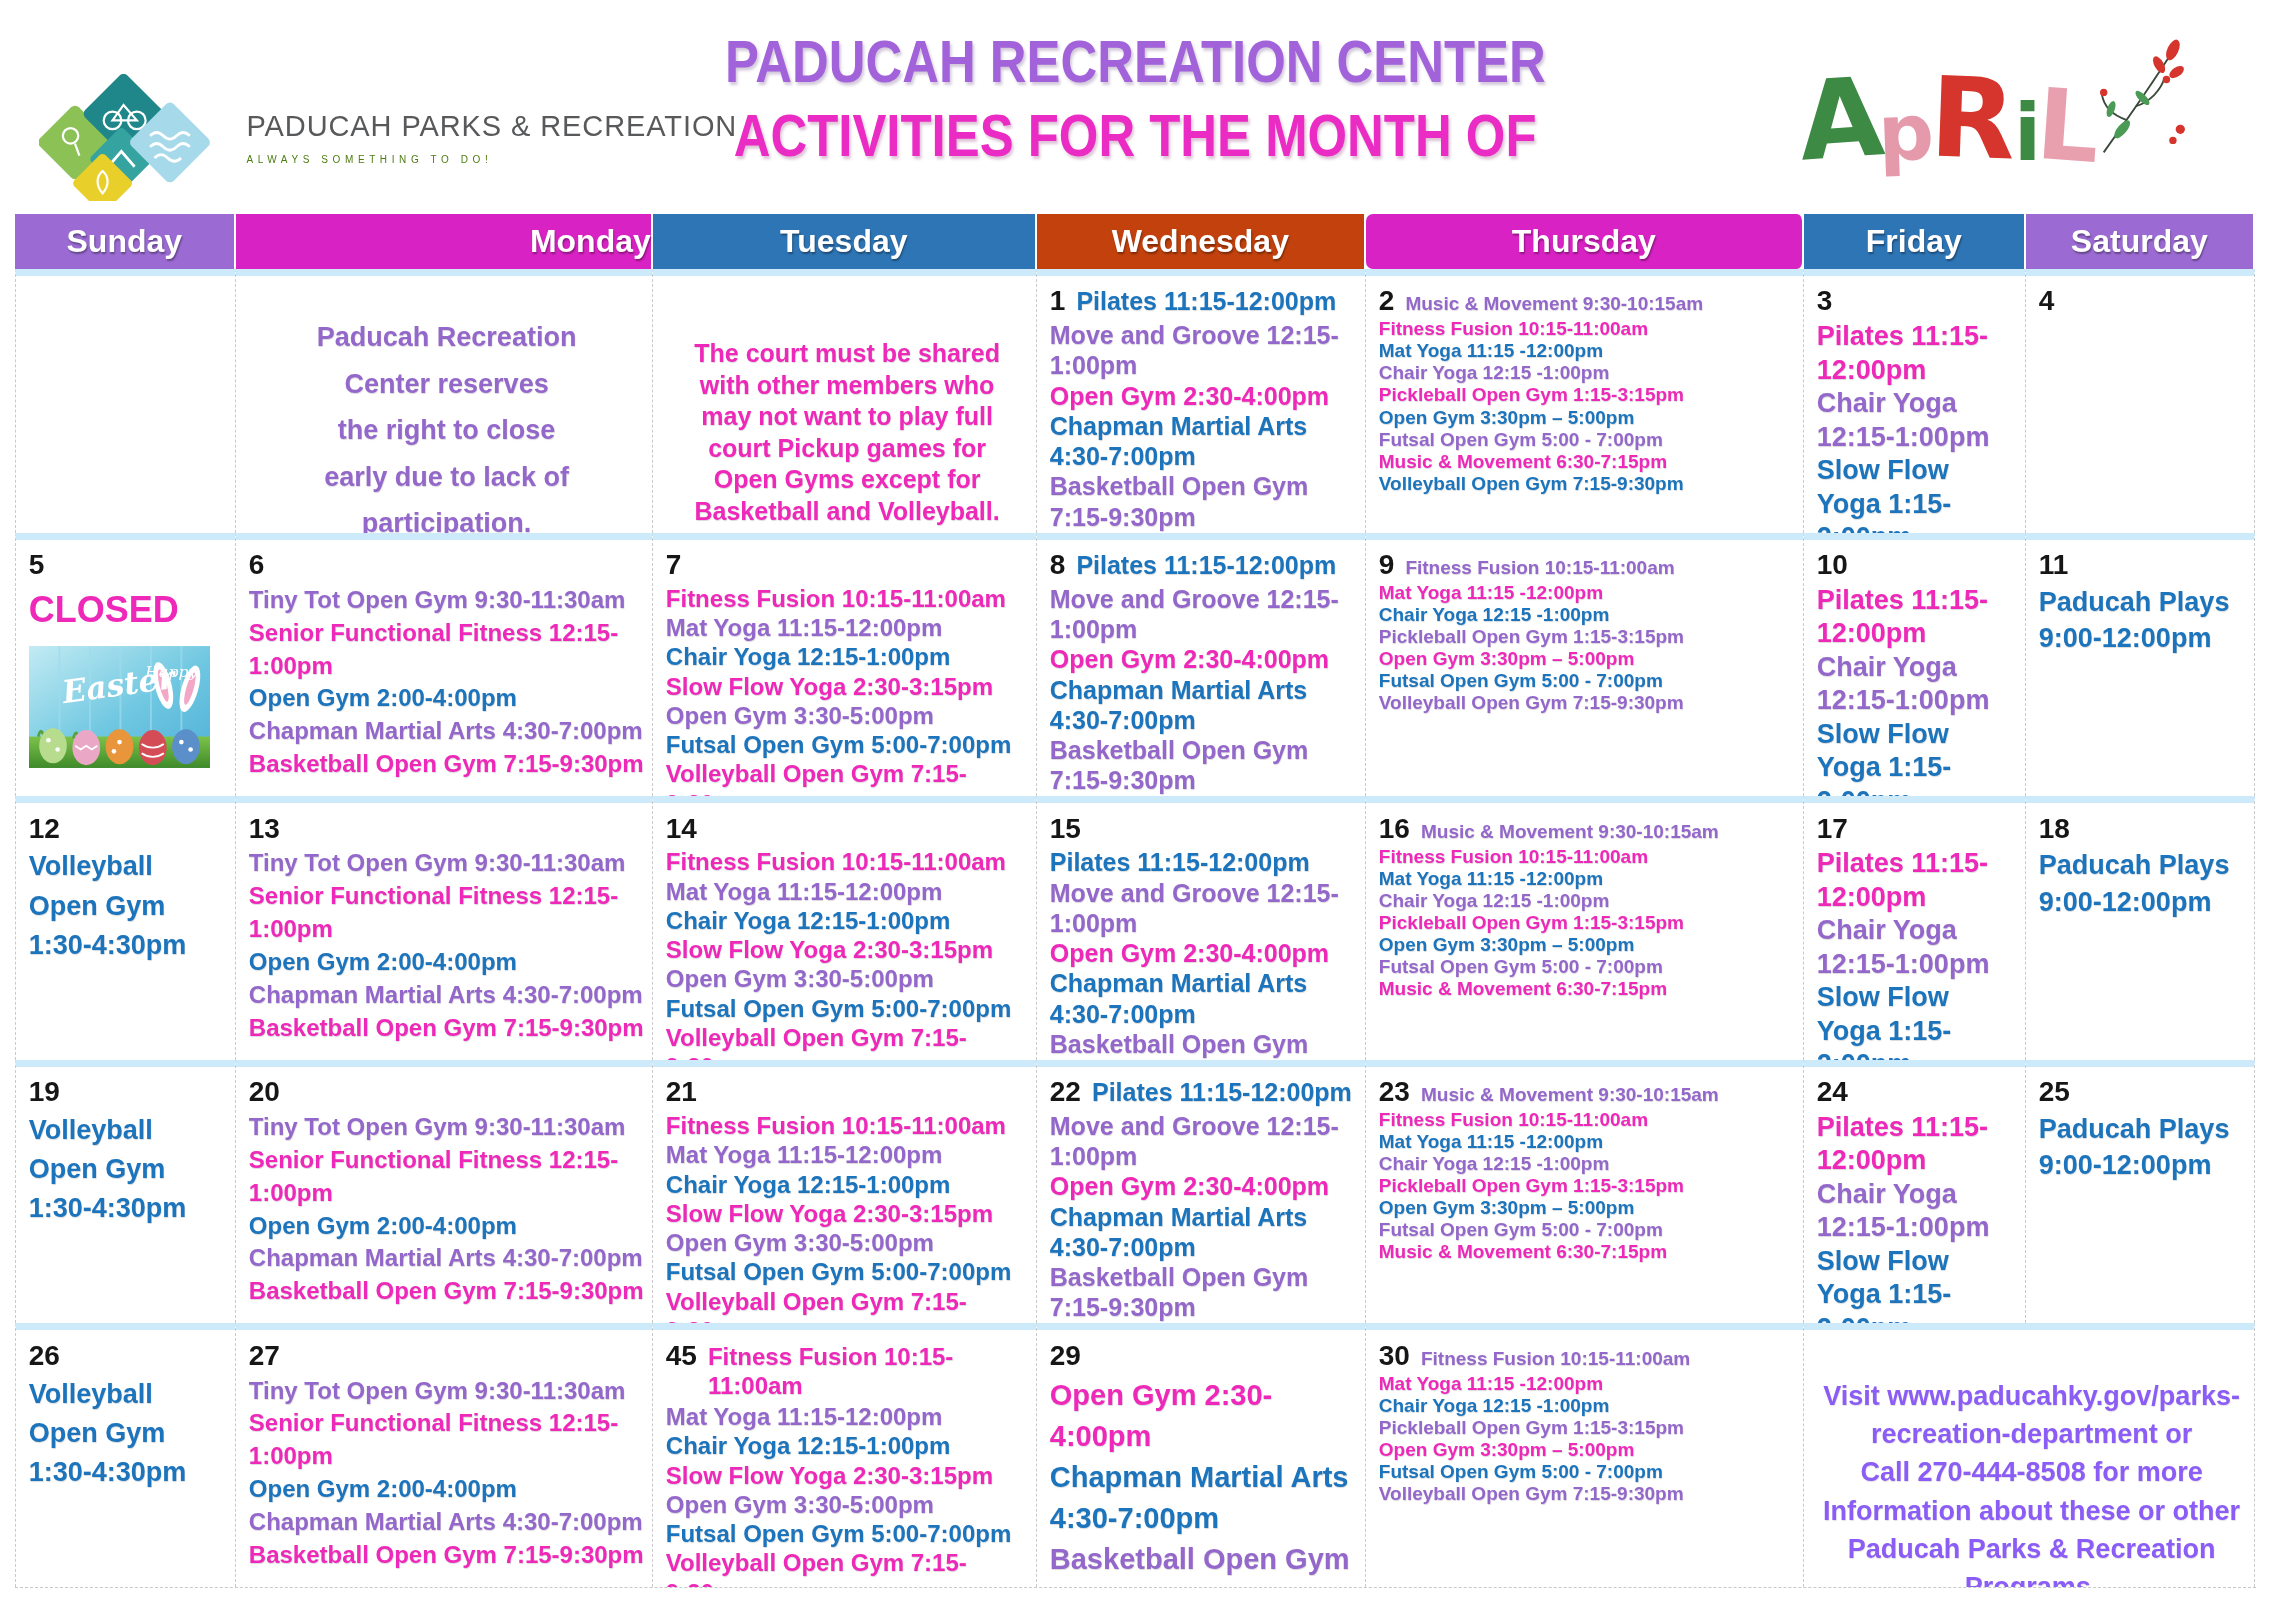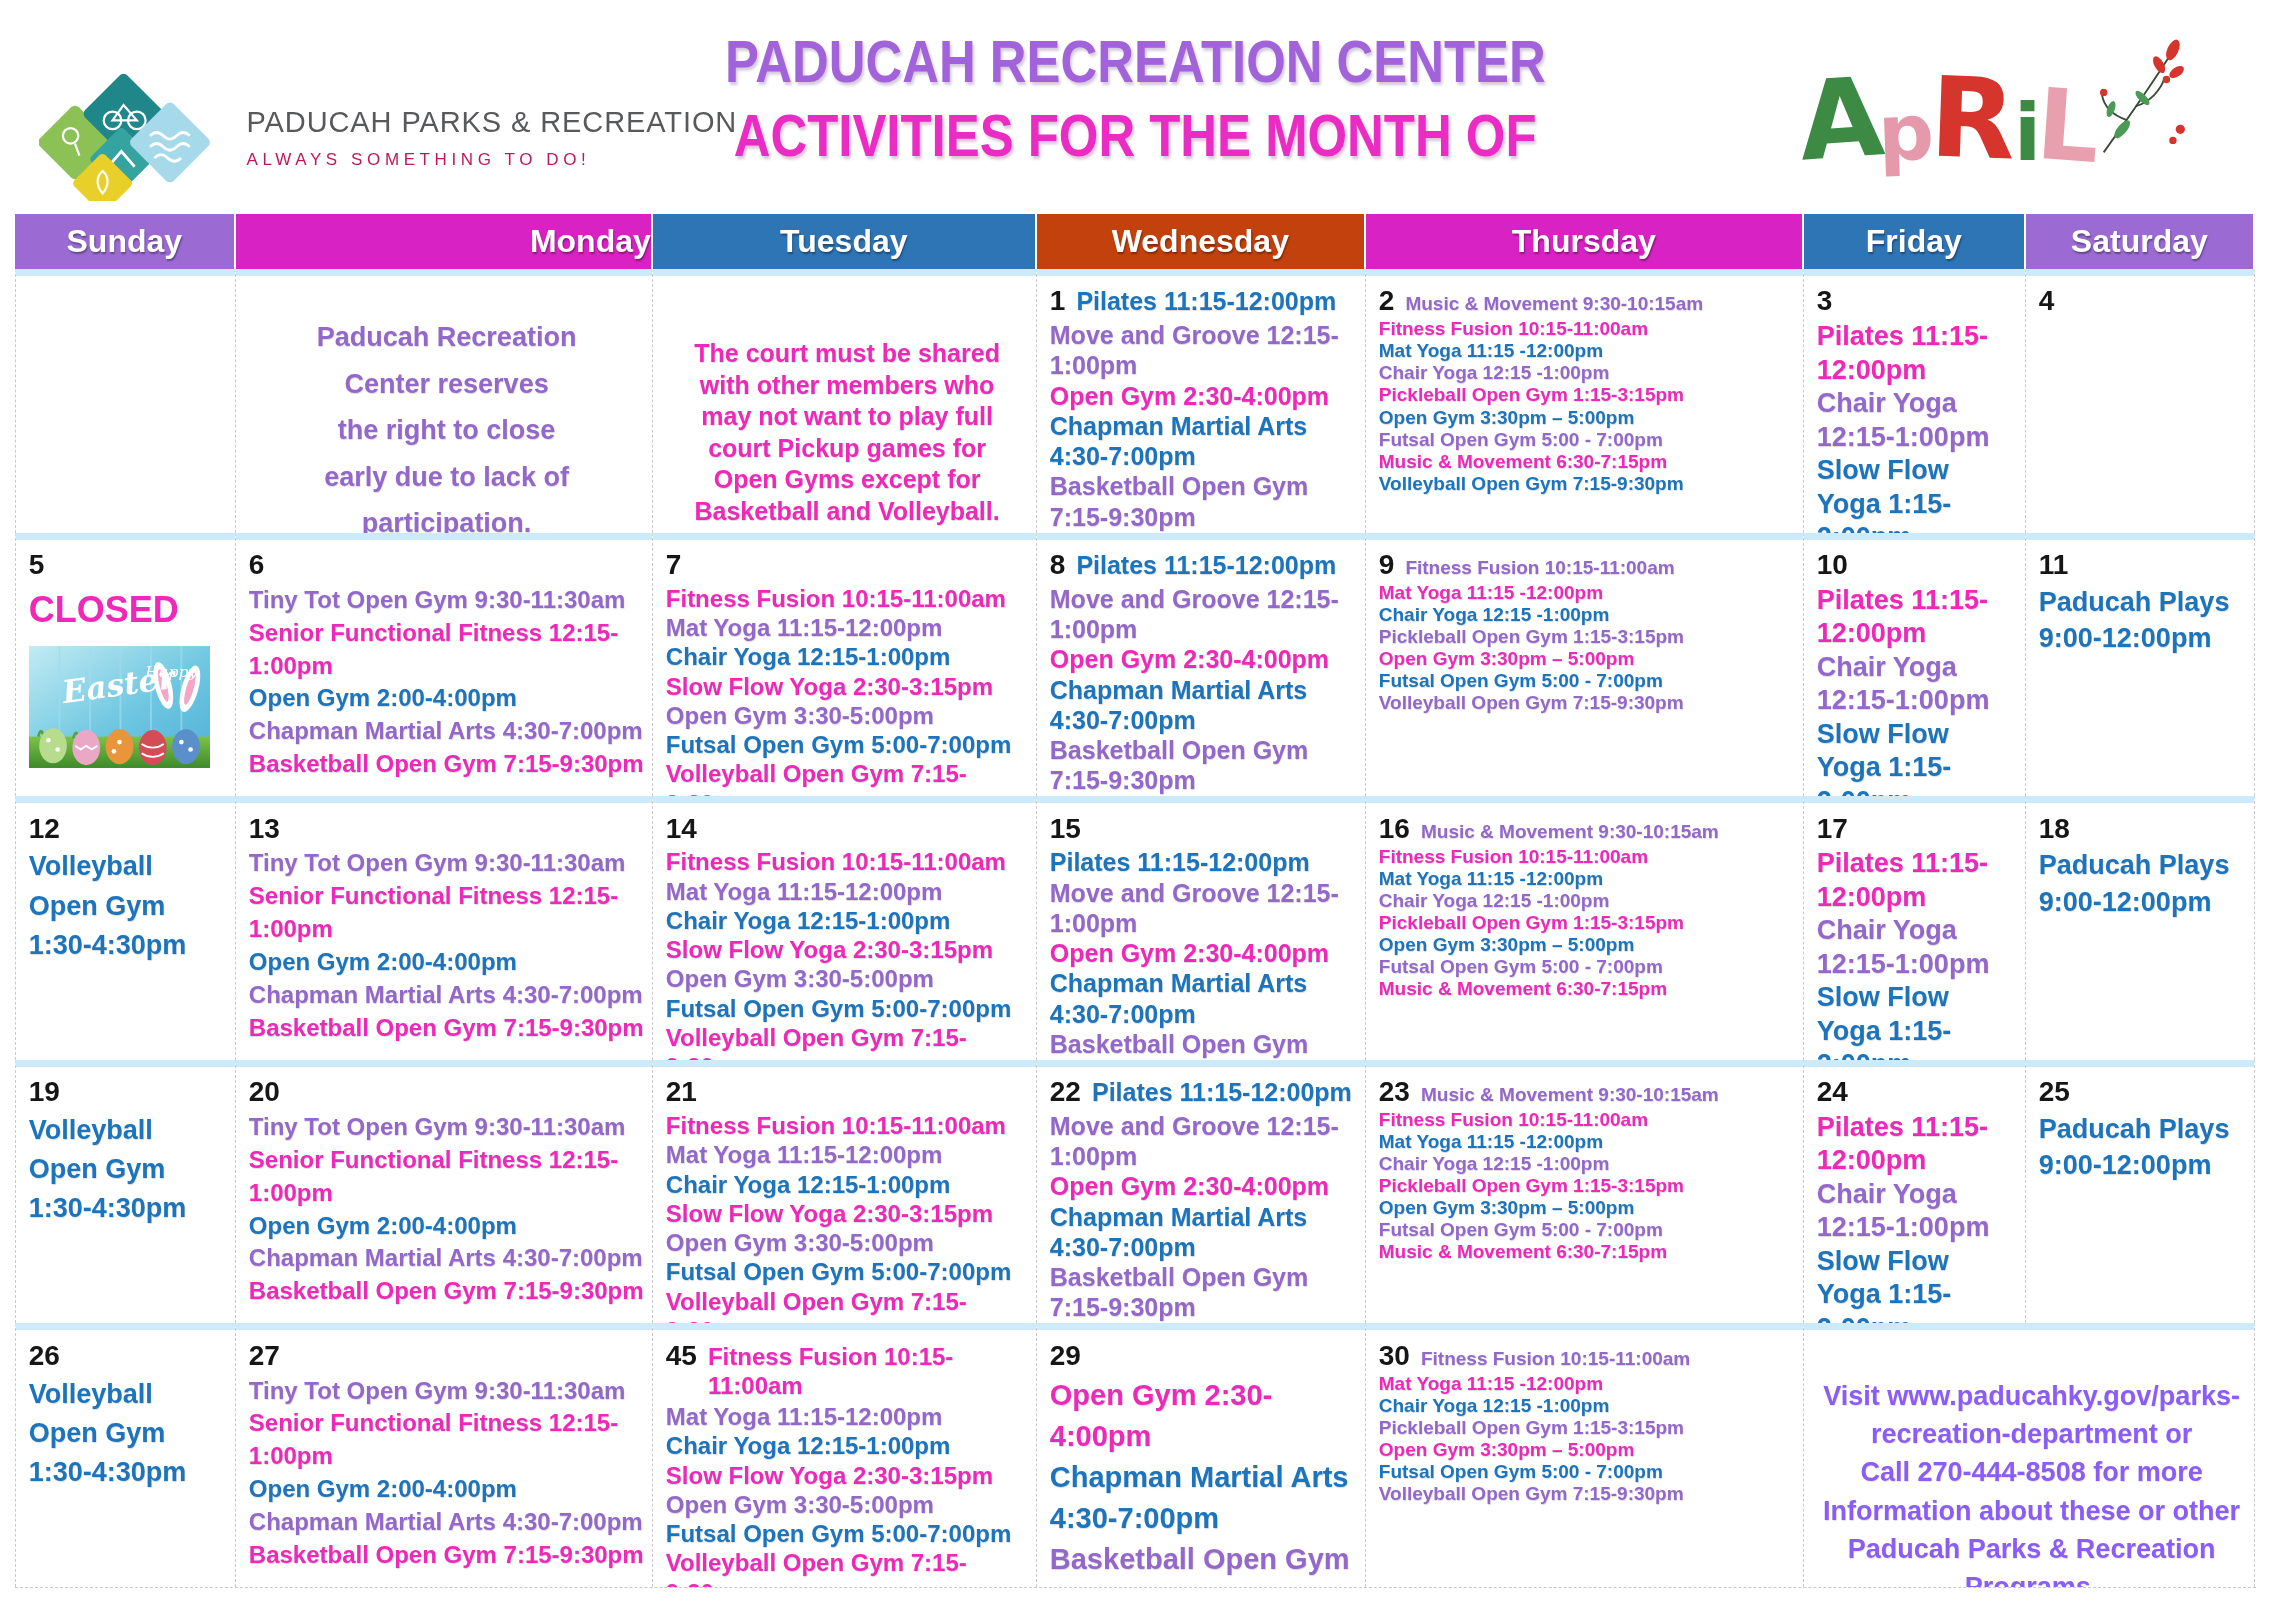--- a/index.html
+++ b/index.html
@@ -2,21 +2,21 @@
 <html style="font-size:14.8px"><head>
 <meta charset="utf-8">
 <style>
   html,body{margin:0;padding:0;background:#fff;}
   .page{position:relative;width:2289px;height:1619px;background:#fff;overflow:hidden;
         font-family:"Liberation Sans", sans-serif;}
 
   
   .logo{position:absolute;left:39px;top:74px;display:flex;align-items:center;gap:18.5px;}
   .logo-text .brand{font-size:29px;color:#58595b;letter-spacing:0.9px;}
-  .logo-text .tagline{font-size:17px;color:#be185d;letter-spacing:4.6px;margin-top:11px;}
+  .logo-text .tagline{font-size:10px;color:#4d7c0f;letter-spacing:4.6px;margin-top:11px;}
 
   .titlewrap{position:absolute;left:480px;top:31px;width:1311px;text-align:center;}
   .title1{font-size:53px;font-weight:700;color:#a263da;letter-spacing:0px;
           text-shadow:1.8px 2.8px 2.8px rgba(80,40,110,.25);display:inline-block;transform:scale(.96,1.12);}
   .title2{font-size:53px;font-weight:700;color:#ea2cc4;margin-top:13px;
           text-shadow:1.8px 2.8px 2.8px rgba(120,20,90,.25);display:inline-block;transform:scale(.96,1.12);}
 
   .month-art{position:absolute;right:102px;top:37px;display:flex;align-items:flex-end;}
   .month-art span{font-weight:700;display:inline-block;font-family:"DejaVu Sans",sans-serif;}
   .m-a{font-size:109px;transform:rotate(-4deg);}
@@ -143,21 +143,21 @@
       </div>
       <div class="hcell" style="background: rgb(217, 34, 196); justify-content: flex-end;">
         <span>Monday</span>
       </div>
       <div class="hcell" style="background: rgb(46, 117, 182);">
         <span>Tuesday</span>
       </div>
       <div class="hcell" style="background: #c2410c;">
         <span>Wednesday</span>
       </div>
-      <div class="hcell" style="background: rgb(217, 34, 196);">
+      <div class="hcell" style="background: rgb(217, 34, 196); border-radius: 7px;">
         <span>Thursday</span>
       </div>
       <div class="hcell" style="background: rgb(46, 117, 182);">
         <span>Friday</span>
       </div>
       <div class="hcell" style="background: rgb(155, 107, 211);">
         <span>Saturday</span>
       </div>
       <div class="cell c0"></div>
       <div class="cell c1">

